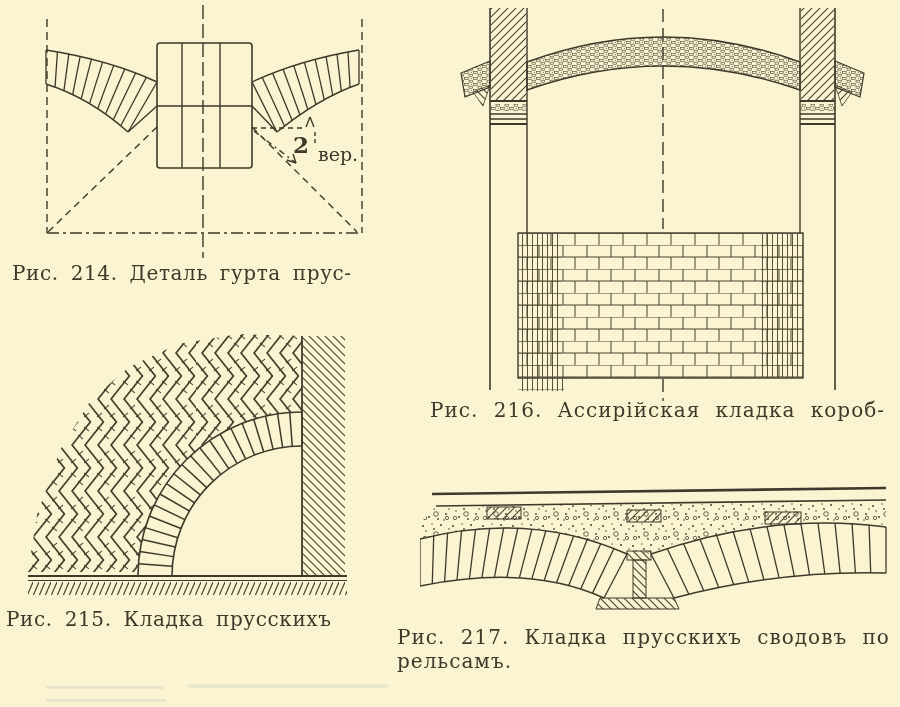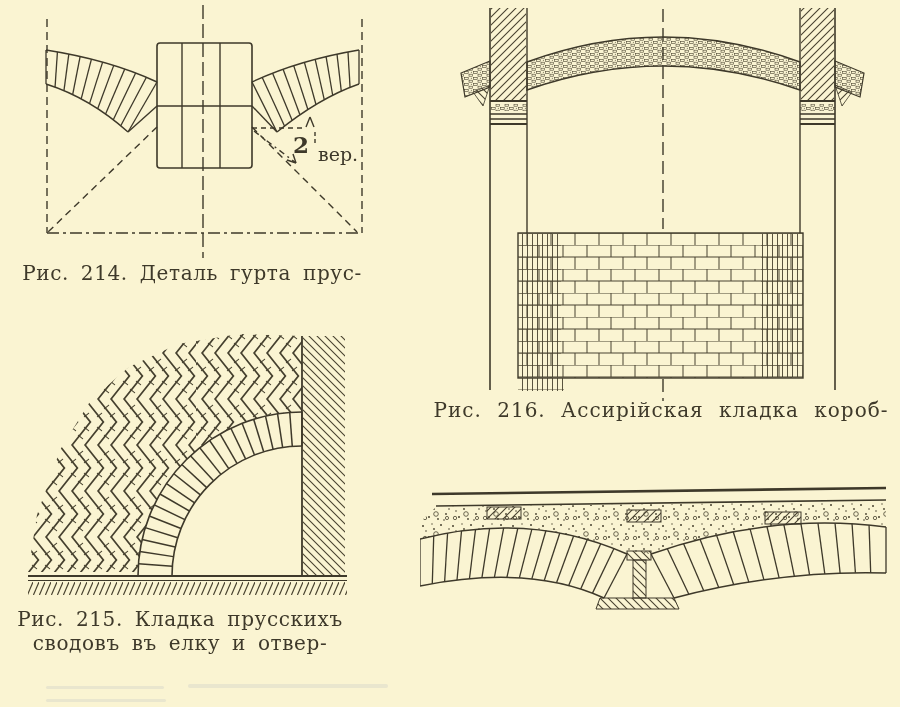--- a/index.html
+++ b/index.html
@@ -1,19 +1,19 @@
 <!DOCTYPE html>
 <html><head>
 <meta charset="utf-8">
 <style>
   html,body{margin:0;padding:0}
   .page{position:relative;width:900px;height:707px;background:#faf4d2;overflow:hidden;
         font-family:"DejaVu Serif","Liberation Serif",serif;color:#3e392a}
   .fig{position:absolute}
-  .cap{position:absolute;text-align:center;font-size:20px;line-height:23.5px}
+  .cap{position:absolute;font-size:20px;line-height:23.5px}
   .cap span{white-space:nowrap}
   .mid{letter-spacing:.6px;word-spacing:5px}
   .wide{letter-spacing:1px;word-spacing:8px}
   .dim{position:absolute}
   .dim-n{font-weight:bold;font-size:23px}
   .dim-u{font-size:19px}
   .ghost{position:absolute;background:#97a2bf;opacity:.17;border-radius:2px}
   svg .s{stroke:#3e392a;fill:none}
 </style>
 </head>
@@ -204,21 +204,21 @@
       </g>
     <line x1="287" y1="6" x2="287" y2="246" class="s" stroke-width="1.8"></line>
     <g>
       <line x1="13" y1="246" x2="332" y2="246" class="s" stroke-width="2.2"></line>
       <line x1="13" y1="250.5" x2="332" y2="250.5" class="s" stroke-width="1.2"></line>
       <rect x="13" y="252" width="319" height="13" fill="url(#grnd)"></rect>
     </g>
   </svg>
   <div class="cap mid" style="left:6px;top:608px;width:348px">
     <span>Рис. 215. Кладка прусскихъ</span><br>
-    <span>сводовъ въ елку и отвер-</span><br>
+    <br>
   </div>
 
   <svg class="fig" style="left:420px;top:482px" width="470" height="132" viewBox="0 0 470 132">
     <line x1="12" y1="12" x2="466" y2="6" class="s" stroke-width="2.6"></line>
     <line x1="16" y1="24" x2="466" y2="18" class="s" stroke-width="1.6"></line>
     <path d="M16,25 L466,19 L466,45 Q350,30 231,72 L207,72 Q110,29 0,57 L0,40 L16,25 Z" fill="url(#stip)"></path>
     <g class="s" stroke-width="1">
       <rect x="67" y="25" width="34" height="12" fill="url(#hf)"></rect>
       <rect x="207" y="28" width="34" height="12" fill="url(#hf)"></rect>
       <rect x="345" y="30" width="36" height="12" fill="url(#hf)"></rect>
@@ -263,18 +263,22 @@
           <line x1="449.0511169433594" y1="43.114227294921875" x2="450.70220947265625" y2="90.72879791259766" stroke="#3e392a" stroke-width="1.3"></line>
           <line x1="466" y1="45" x2="466" y2="91" stroke="#3e392a" stroke-width="1.3"></line>
         </g>
     </g>
     <g class="s" stroke-width="1">
       <rect x="207" y="69" width="24" height="9" fill="url(#hb)"></rect>
       <rect x="213" y="78" width="13" height="38" fill="url(#hb)"></rect>
       <path d="M180,116 L254,116 L259,127 L176,127 Z" fill="url(#hb)"></path>
     </g>
   </svg>
+  <div class="cap wide" style="left:397px;top:626px;width:495px">
+    <span>Рис. 217.  Кладка прусскихъ сводовъ по</span><br>
+    <span>рельсамъ.</span>
+  </div>
 
   <div class="ghost" style="left:46px;top:686px;width:118px;height:3px"></div>
   <div class="ghost" style="left:46px;top:699px;width:120px;height:3px"></div>
   <div class="ghost" style="left:188px;top:684px;width:200px;height:4px"></div>
 
 </div>
 
 </body></html>

